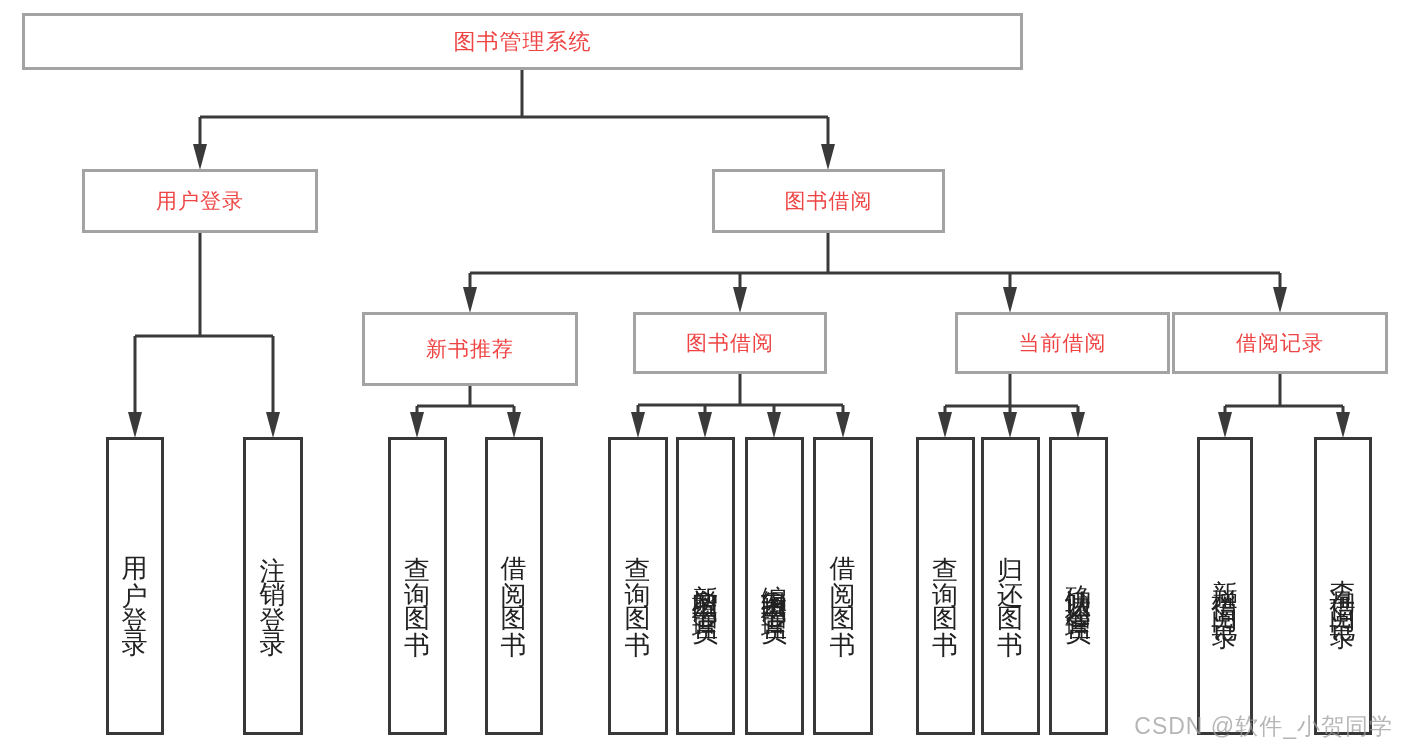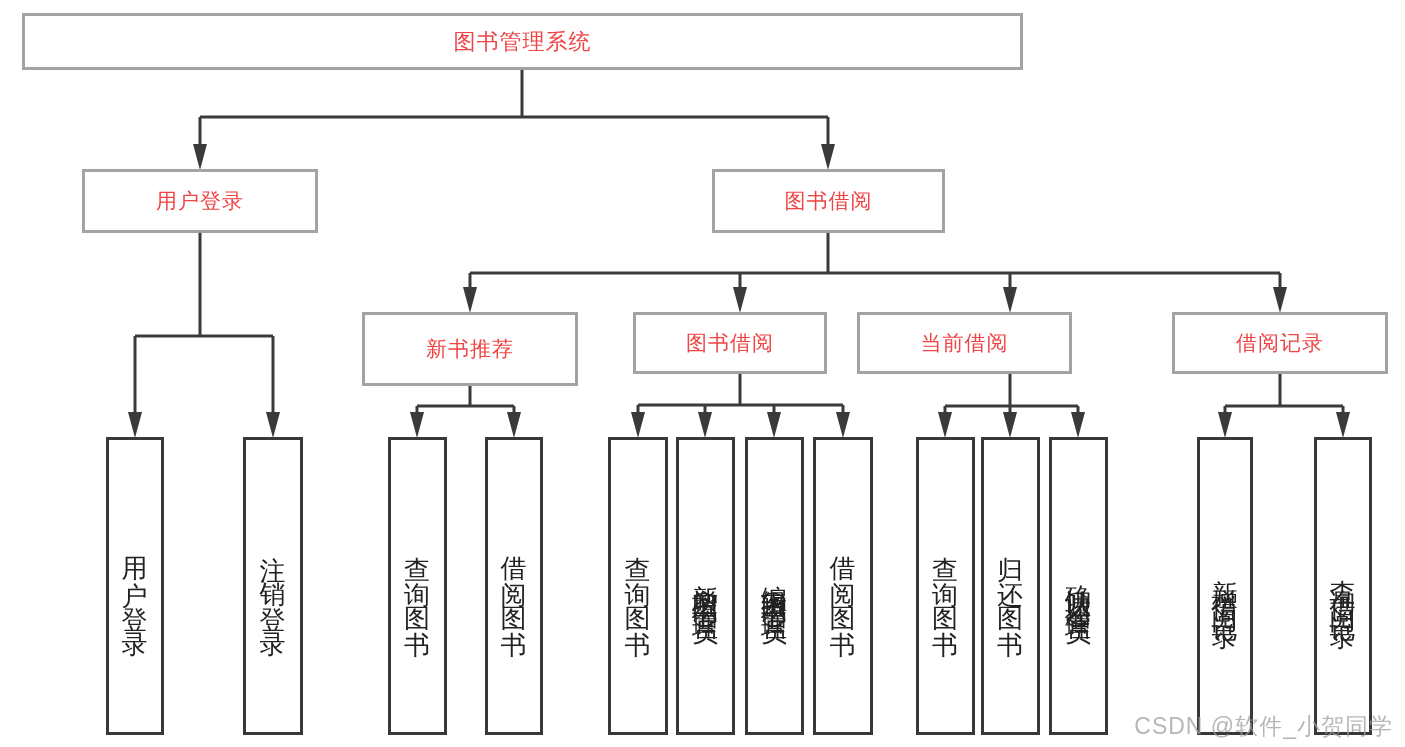--- a/index.html
+++ b/index.html
@@ -115,21 +115,21 @@
     </g>
   </svg>
 
   <div class="hnode root" style="left:22px; top:13px; width:1001px; height:57px;">图书管理系统</div>
 
   <div class="hnode" style="left:82px; top:169px; width:236px; height:64px;">用户登录</div>
   <div class="hnode" style="left:712px; top:169px; width:233px; height:64px;">图书借阅</div>
 
   <div class="hnode" style="left:362px; top:312px; width:216px; height:74px;">新书推荐</div>
   <div class="hnode" style="left:633px; top:312px; width:194px; height:62px;">图书借阅</div>
-  <div class="hnode" style="left:857px; top:312px; width:215px; height:62px;">当前借阅</div>
+  <div class="hnode" style="left:955px; top:312px; width:215px; height:62px;">当前借阅</div>
   <div class="hnode" style="left:1172px; top:312px; width:216px; height:62px;">借阅记录</div>
 
   <div class="vnode" style="left:106px; width:58px;">
     <span class="ls4">用户登录</span>
   </div>
   <div class="vnode" style="left:243px; width:60px;">
     <span class="ls4">注销登录</span>
   </div>
 
   <div class="vnode" style="left:388px; width:59px;">

